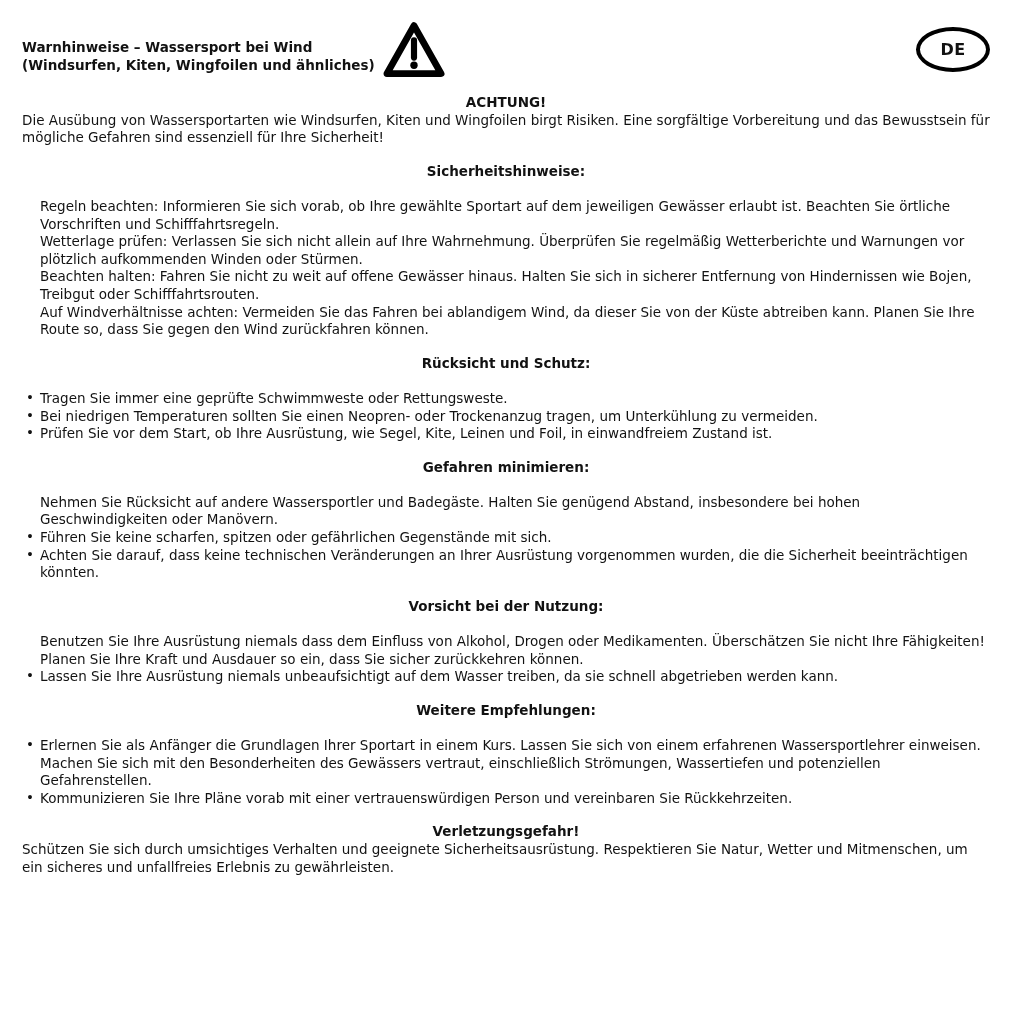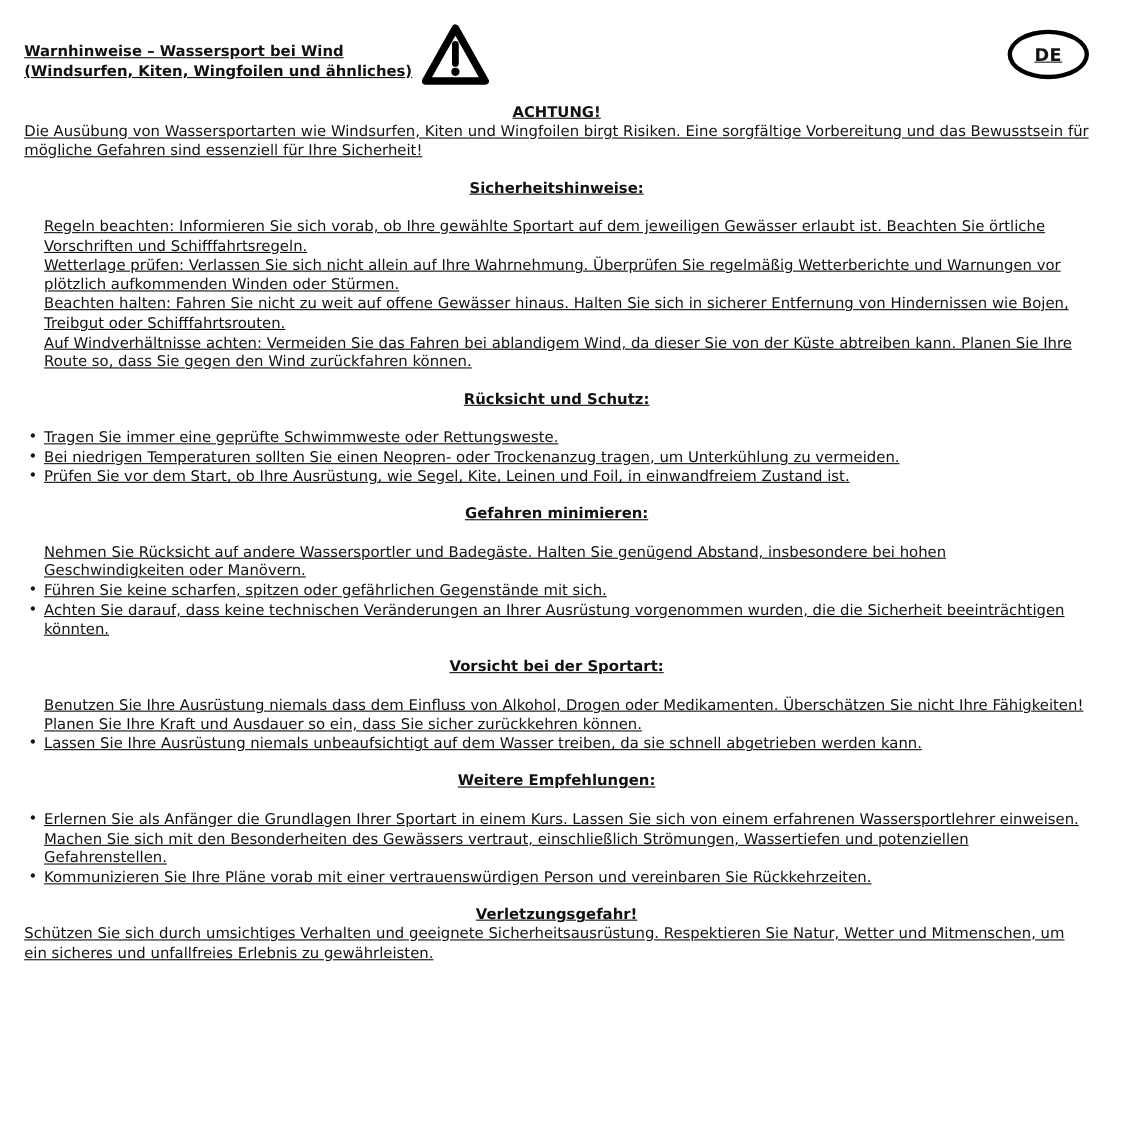--- a/index.html
+++ b/index.html
@@ -9,21 +9,20 @@
     overflow: hidden;
     font-family: "DejaVu Sans", "Liberation Sans", sans-serif;
     font-size: 13.5px;
     line-height: 17.6px;
     color: #121212;
   }
   .page {
     box-sizing: border-box;
     width: 1020px; height: 1026px;
     padding: 20px 30px 0 22px;
-    text-decoration: underline;
   }
   .doc-header {
     display: flex;
     align-items: flex-start;
     height: 58px;
   }
   .title {
     font-weight: bold;
     margin-top: 19px;
     white-space: nowrap;
@@ -126,21 +125,21 @@
         <span class="item-text">Führen Sie keine scharfen, spitzen oder gefährlichen Gegenstände mit sich.</span>
       </div>
       <div class="item bulleted">
         <span class="marker">•</span>
         <span class="item-text">Achten Sie darauf, dass keine technischen Veränderungen an Ihrer Ausrüstung vorgenommen wurden, die die Sicherheit beeinträchtigen könnten.</span>
       </div>
     </div>
   </section>
 
   <section class="sec">
-    <h2 class="sec-heading">Vorsicht bei der Sportart:</h2>
+    <h2 class="sec-heading">Vorsicht bei der Nutzung:</h2>
     <div class="items gap">
       <div class="item plain">
         <span class="item-text">Benutzen Sie Ihre Ausrüstung niemals dass dem Einfluss von Alkohol, Drogen oder Medikamenten. Überschätzen Sie nicht Ihre Fähigkeiten! Planen Sie Ihre Kraft und Ausdauer so ein, dass Sie sicher zurückkehren können.</span>
       </div>
       <div class="item bulleted">
         <span class="marker">•</span>
         <span class="item-text">Lassen Sie Ihre Ausrüstung niemals unbeaufsichtigt auf dem Wasser treiben, da sie schnell abgetrieben werden kann.</span>
       </div>
     </div>
   </section>

